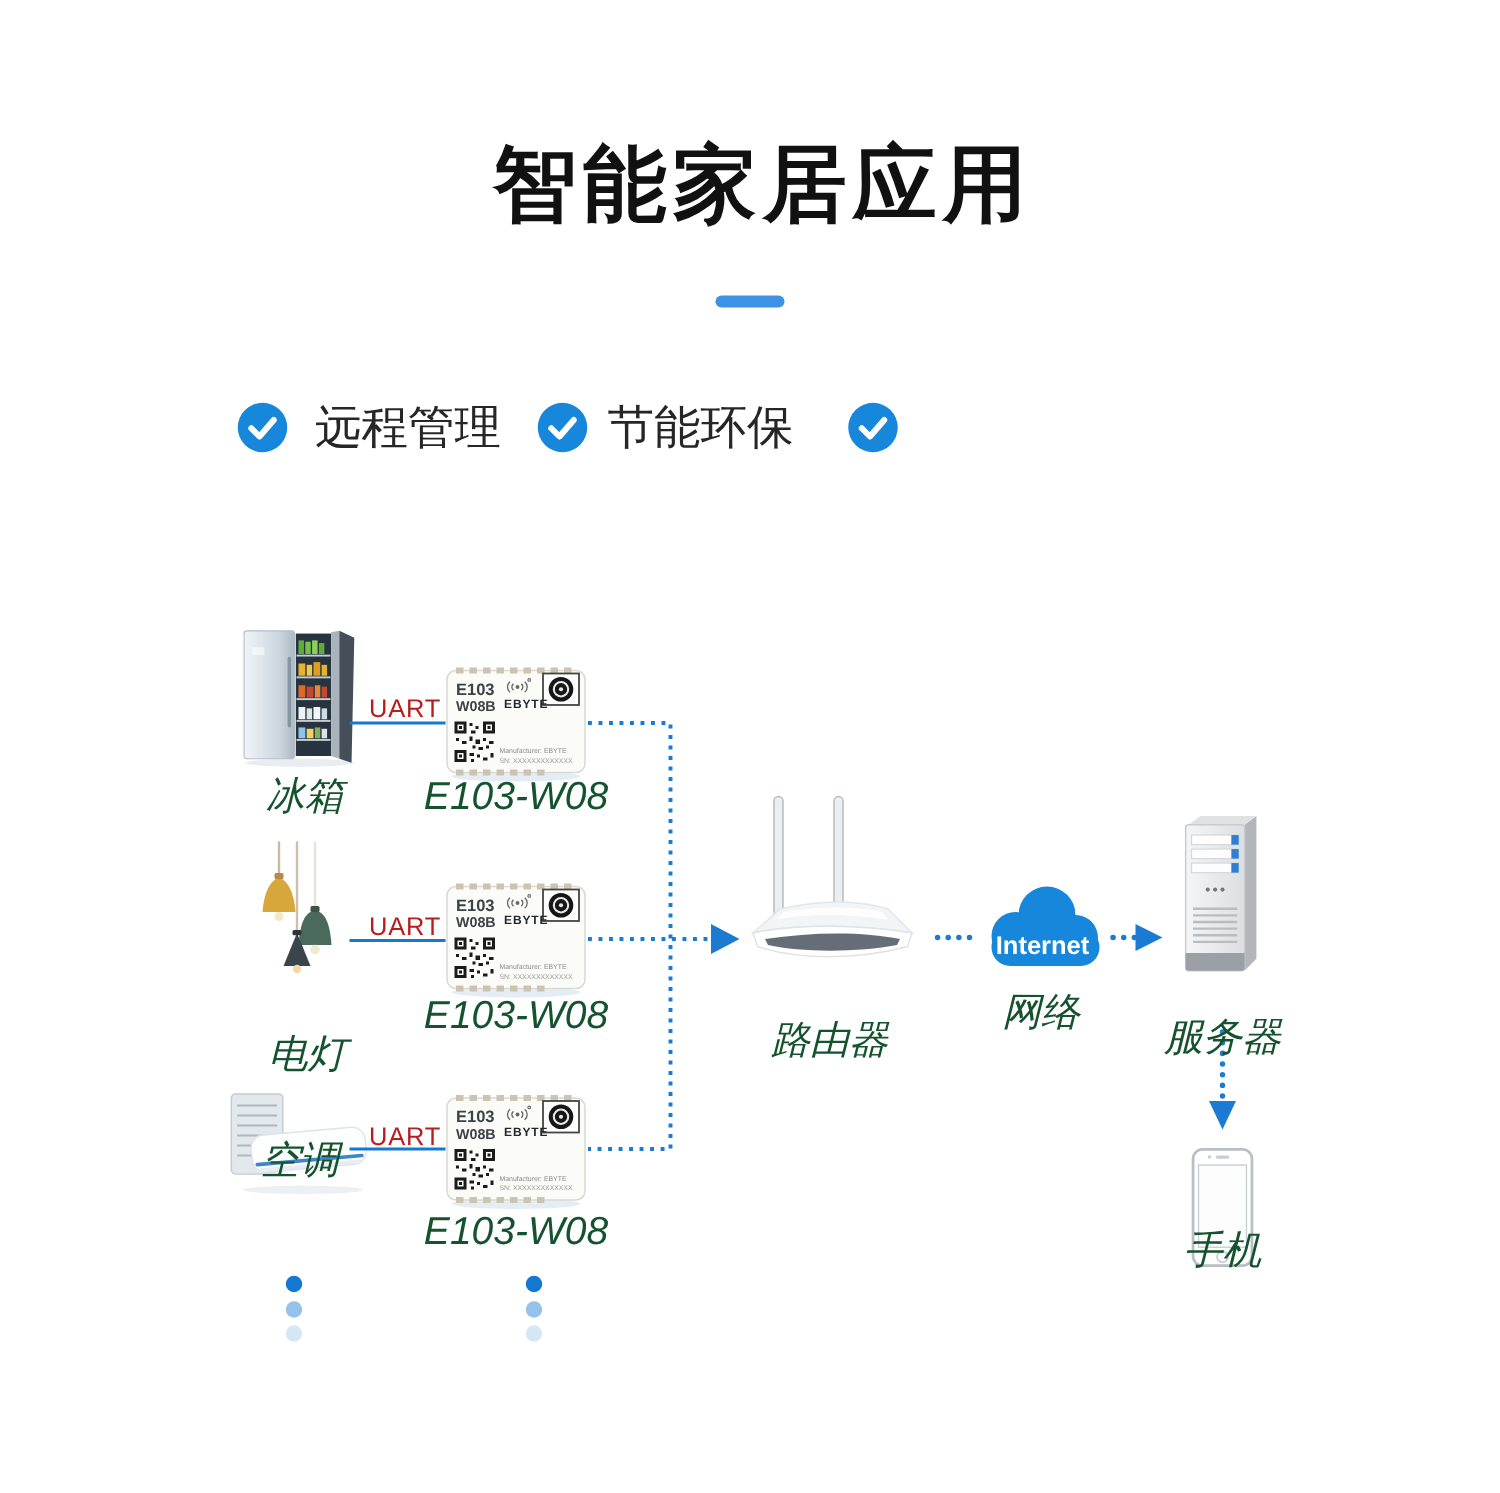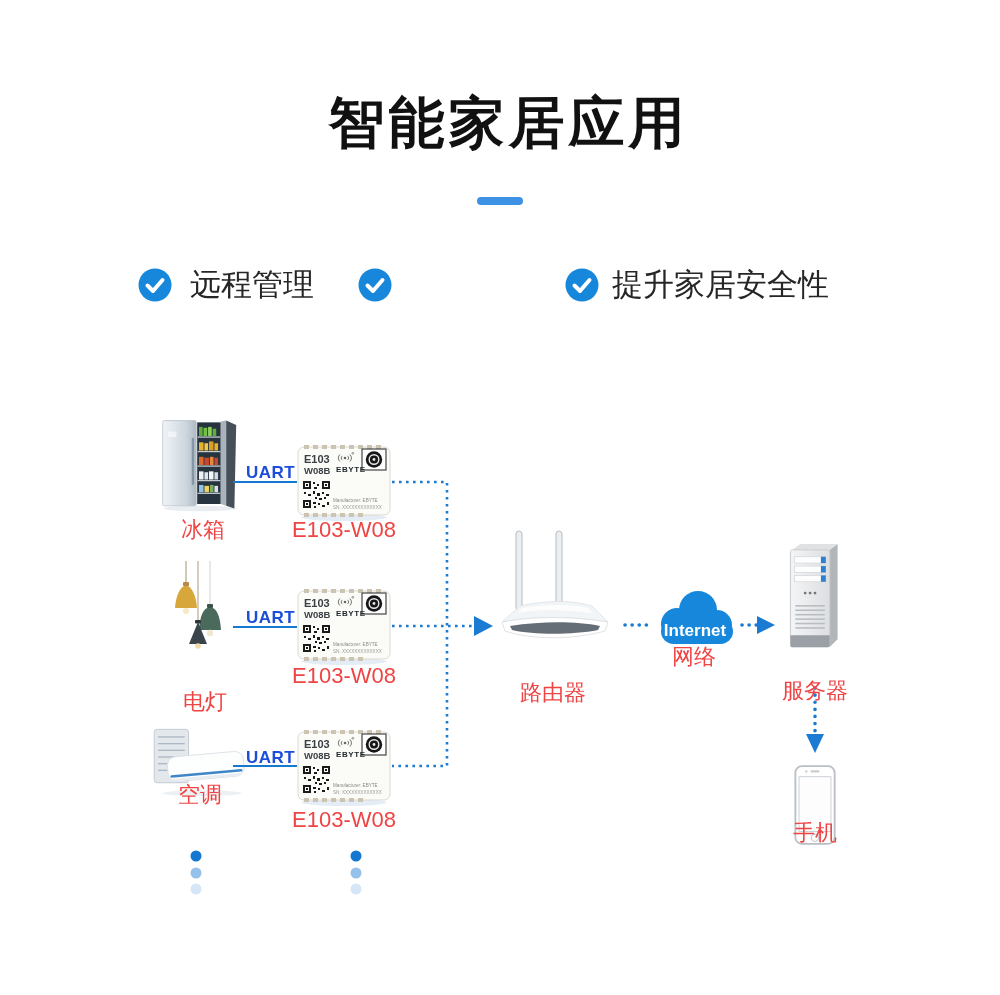--- a/index.html
+++ b/index.html
@@ -9,27 +9,27 @@
 
   
   #title { position:absolute; top:86px; left:0; width:1000px; text-align:center;
            font-size:56px; font-weight:700; letter-spacing:4px; color:#111;padding-left:17px; }
   #title-dash { position:absolute; top:197px; left:477px; width:46px; height:8px;
                 border-radius:4px; background:#3e92e6; }
 
   
   .feature { position:absolute; top:268px; display:flex; align-items:center; gap:13px; height:34px; }
   .feature .txt { font-size:31px; color:#262626; font-weight:500; line-height:34px; white-space:nowrap; }
-  #feature-0 { left:138px;gap:18px; } #feature-1 { left:358px; } #feature-2 { left:565px; }
+  #feature-0 { left:158px;gap:18px; } #feature-1 { left:358px; } #feature-2 { left:565px; }
 
   
-  .label { position:absolute; transform:translateX(-50%); font-size:22px; font-weight:500;
-           color:#ef4444; white-space:nowrap; line-height:26px; }
-
-  .uart { position:absolute; color:#1d4ed8; font-weight:700; font-size:17px; letter-spacing:0.5px; }
+  .label { position:absolute; transform:translateX(-50%); font-size:26px; font-weight:500;
+           color:#14532d; white-space:nowrap; line-height:26px;font-style:italic; }
+
+  .uart { position:absolute; color:#b91c1c; font-weight:400; font-size:17px; letter-spacing:0.5px; }
   .uline { position:absolute; left:233px; width:64px; height:2px; background:#1678cf; }
 
   svg.art { position:absolute; overflow:visible; }
   #connectors { position:absolute; left:0; top:0; pointer-events:none; }
   text { font-family:"Liberation Sans","DejaVu Sans",sans-serif; }
 </style>
 </head>
 <body>
 
 <div id="stage">
@@ -129,26 +129,26 @@
   <div class="feature" id="feature-0">
     <svg width="34" height="34">
         <use href="#check-badge"></use>
       </svg>
     <span class="txt">远程管理</span>
   </div>
   <div class="feature" id="feature-1">
     <svg width="34" height="34">
         <use href="#check-badge"></use>
       </svg>
+    <span class="txt">节能环保</span>
   </div>
   <div class="feature" id="feature-2">
     <svg width="34" height="34">
         <use href="#check-badge"></use>
       </svg>
-    <span class="txt">提升家居安全性</span>
   </div>
 
   <svg id="connectors" width="1000" height="995">
     <g stroke="#1b7bd3" stroke-width="2.6" fill="none" stroke-dasharray="2.6 4.4">
       <path d="M392,482 H447 V766 H392"></path>
       <path d="M392,626 H473"></path>
     </g>
     <polygon points="474,616 474,636 493,626" fill="#1b7bd3"></polygon>
     <g stroke="#1b7bd3" stroke-width="3.6" fill="none" stroke-dasharray="0.1 7" stroke-linecap="round">
       <path d="M625,625 H647"></path>
@@ -248,21 +248,21 @@
       <rect x="16" y="40" width="80" height="26" rx="9" fill="#fdfefe" stroke="#dde3e8"></rect>
       <rect x="18" y="59" width="76" height="2.6" rx="1.3" fill="#3f86c8"></rect>
       <rect x="20" y="63" width="72" height="2.6" rx="1.3" fill="#e8edf1"></rect>
     </g>
   </svg>
   <span class="uart" style="left:246px; top:748px">UART</span>
   <div class="uline" style="top:765px"></div>
   <svg class="art" style="left:296px; top:729px" width="96" height="78">
       <use href="#chip-art"></use>
     </svg>
-  <span class="label" style="left:200px; top:782px">空调</span>
+  <span class="label" style="left:200px; top:760px">空调</span>
   <span class="label" style="left:344px; top:807px">E103-W08</span>
 
   <svg class="art" style="left:492px; top:528px" width="130" height="122" viewBox="0 0 130 122">
     <rect x="24" y="3" width="6" height="80" rx="3" fill="#eceff1" stroke="#b6bcc2"></rect>
     <rect x="64" y="3" width="6" height="74" rx="3" fill="#eceff1" stroke="#b6bcc2"></rect>
     <path d="M28,78 C55,72 80,72 100,78 L116,94 C80,88 40,88 10,94 Z" fill="#f2f5f7" stroke="#e2e6ea"></path>
     <path d="M10,94 C40,88 80,88 116,94 L113,103 C80,112 40,112 13,103 Z" fill="#ffffff" stroke="#dfe3e7"></path>
     <path d="M18,98 C50,93 84,93 108,98 L106,102 C80,107 42,107 20,102 Z" fill="#4a545e" opacity="0.85"></path>
     <path d="M30,80 C55,76 78,76 96,80 L100,85 C70,81 45,81 26,85 Z" fill="#ffffff" opacity="0.8"></path>
   </svg>
@@ -270,21 +270,21 @@
 
   <svg class="art" style="left:648px; top:586px" width="94" height="64" viewBox="0 0 94 64">
     <g fill="#1787dc">
       <circle cx="29" cy="38" r="16"></circle>
       <circle cx="50" cy="24" r="19"></circle>
       <circle cx="69" cy="39" r="15"></circle>
       <rect x="13" y="33" width="72" height="25" rx="12.5"></rect>
     </g>
     <text x="47" y="50" text-anchor="middle" font-size="17" font-weight="bold" fill="#ffffff">Internet</text>
   </svg>
-  <span class="label" style="left:694px; top:644px">网络</span>
+  <span class="label" style="left:694px; top:661px">网络</span>
 
   <svg class="art" style="left:786px; top:541px" width="58" height="112" viewBox="0 0 58 114">
     <polygon points="44,9 52,3 52,100 44,108" fill="#b2b6ba"></polygon>
     <polygon points="6,9 14,3 52,3 44,9" fill="#dfe1e3"></polygon>
     <rect x="4" y="9" width="40" height="99" rx="2" fill="url(#server-grad)" stroke="#c8cbce"></rect>
     <g>
       <rect x="8" y="16" width="32" height="6.5" fill="#fdfdfd" stroke="#d5d8da" stroke-width="0.8"></rect>
       <rect x="35" y="16" width="5" height="6.5" fill="#2e7fd0"></rect>
       <rect x="8" y="25.5" width="32" height="6.5" fill="#fdfdfd" stroke="#d5d8da" stroke-width="0.8"></rect>
       <rect x="35" y="25.5" width="5" height="6.5" fill="#2e7fd0"></rect>

